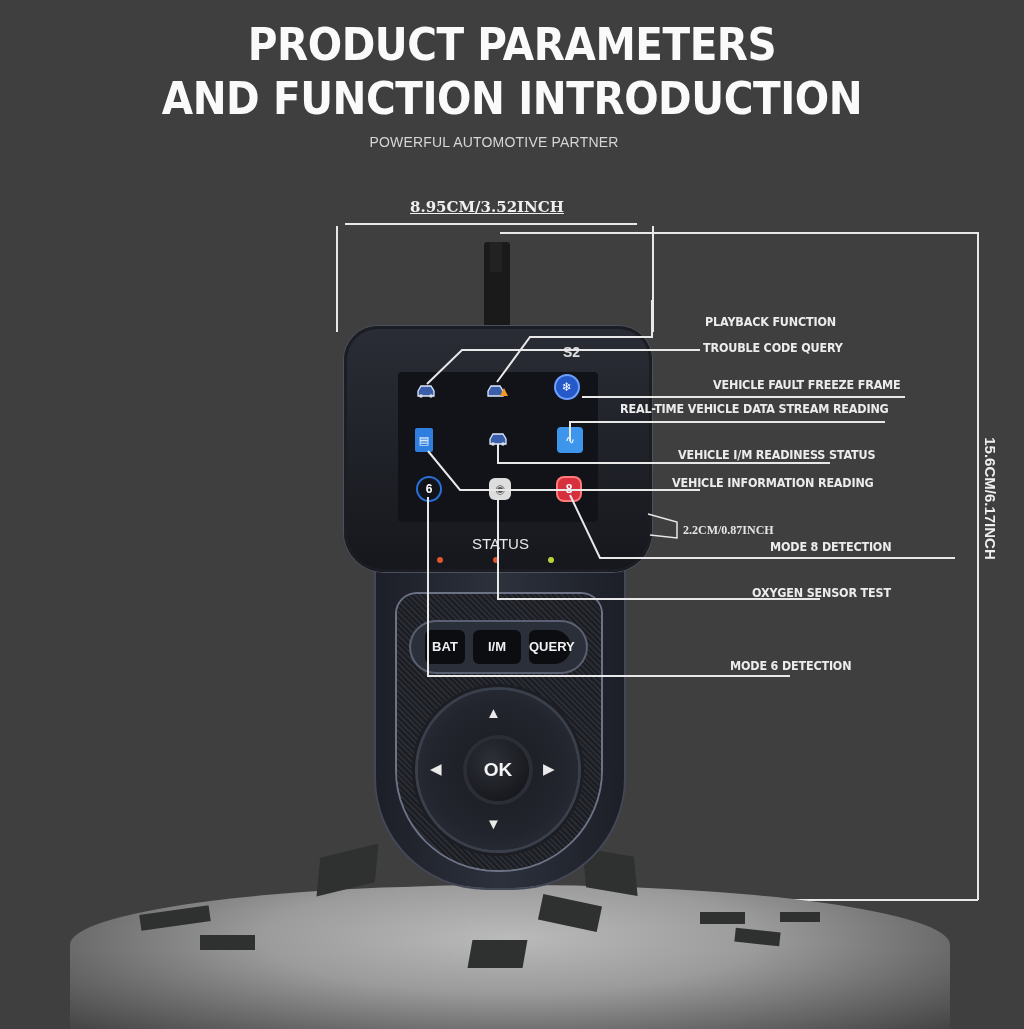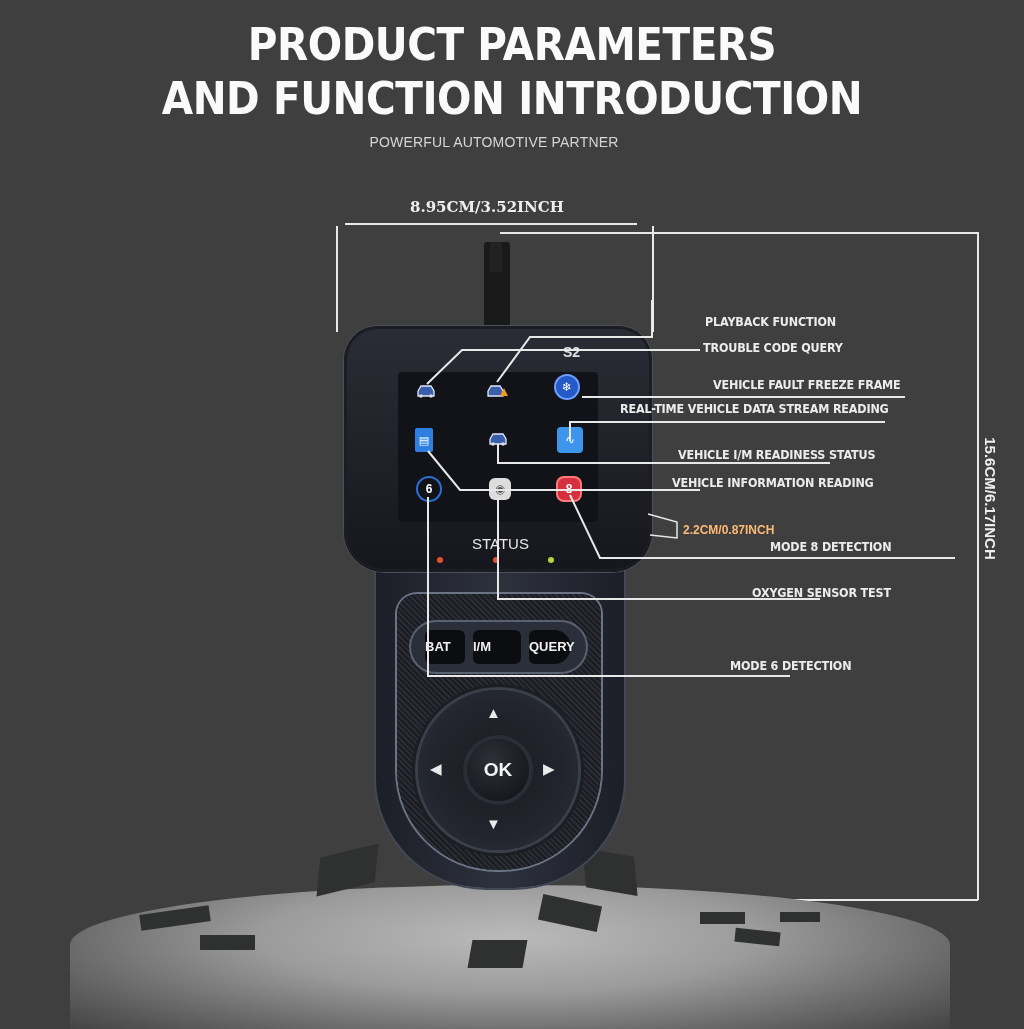--- a/index.html
+++ b/index.html
@@ -56,21 +56,21 @@
   }
   .cable { left:484px; top:242px; width:26px; height:86px; background:#1a1a1a; border-radius:3px; }
   .cable-top { left:490px; top:242px; width:12px; height:30px; background:#222; }
   .btn-row {
     left:411px; top:622px; width:175px; height:50px;
     background:#2b2f39; border-radius:25px;
     box-shadow:0 0 0 2px #5b6072;
   }
   .hw-btn {
     position:absolute; background:#0c0d10; color:#f0f0f0;
-    font-size:13px; font-weight:bold; line-height:34px;
+    font-size:13px; font-weight:bold; text-align:center; line-height:34px;
     height:34px; border-radius:6px;
   }
   .dpad {
     left:418px; top:690px; width:160px; height:160px; border-radius:50%;
     background:radial-gradient(circle,#1a1c22 0%,#22252d 60%,#2f333e 100%);
     box-shadow:0 0 0 3px #3a3f4c, 0 0 0 6px #1c1e24;
   }
   .dpad-ok {
     left:467px; top:739px; width:62px; height:62px; border-radius:50%;
     background:radial-gradient(circle at 40% 35%,#2d3038,#101115);
@@ -81,21 +81,21 @@
   .icon { position:absolute; width:22px; height:22px; display:flex; align-items:center; justify-content:center; font-size:12px; font-weight:bold; }
   .led { position:absolute; width:6px; height:6px; border-radius:50%; }
 </style>
 </head>
 <body>
 
 <div class="abs title" style="top:18px;">PRODUCT PARAMETERS</div>
 <div class="abs title" style="top:72px;">AND FUNCTION INTRODUCTION</div>
 <div class="abs subtitle">POWERFUL AUTOMOTIVE PARTNER</div>
 
-<div class="abs dim-text" style="left:410px; top:198px;">8.95CM/3.52INCH</div>
+<div class="abs dim-text" style="left:410px; top:198px;text-decoration:underline;">8.95CM/3.52INCH</div>
 <div class="line" style="left:345px; top:223px; width:292px; height:2px;"></div>
 <div class="line" style="left:336px; top:226px; width:2px; height:106px;"></div>
 <div class="line" style="left:652px; top:226px; width:2px; height:106px;"></div>
 
 <div class="line" style="left:500px; top:232px; width:478px; height:2px;"></div>
 <div class="line" style="left:977px; top:232px; width:2px; height:668px;"></div>
 <div class="line" style="left:505px; top:899px; width:473px; height:2px;"></div>
 <div class="abs" style="left:905px; top:490px; width:170px; text-align:center; transform:rotate(90deg); font-size:15px; font-weight:bold; color:#eee;">15.6CM/6.17INCH</div>
 
 <div class="abs ground"></div>
@@ -176,16 +176,16 @@
     <polyline points="648,514 677,522 677,538 650,535" stroke-width="1.5"></polyline>
   </g>
 </svg>
 
 <div class="label" style="left:705px; top:314px;">PLAYBACK FUNCTION</div>
 <div class="label" style="left:703px; top:340px;">TROUBLE CODE QUERY</div>
 <div class="label" style="left:713px; top:377px;">VEHICLE FAULT FREEZE FRAME</div>
 <div class="label" style="left:620px; top:401px;">REAL-TIME VEHICLE DATA STREAM READING</div>
 <div class="label" style="left:678px; top:447px;">VEHICLE I/M READINESS STATUS</div>
 <div class="label" style="left:672px; top:475px;">VEHICLE INFORMATION READING</div>
-<div class="abs" style="left:683px; top:523px; font-family:Liberation Sans, sans-serif; font-weight:bold; font-size:12px; color:#fdba74;">2.2CM/0.87INCH</div>
+<div class="abs" style="left:683px; top:523px; font-family:Liberation Serif, serif; font-weight:bold; font-size:12px; color:#e5e5e5;">2.2CM/0.87INCH</div>
 <div class="label" style="left:770px; top:539px;">MODE 8 DETECTION</div>
 <div class="label" style="left:752px; top:585px;">OXYGEN SENSOR TEST</div>
 <div class="label" style="left:730px; top:658px;">MODE 6 DETECTION</div>
 
 </body></html>

